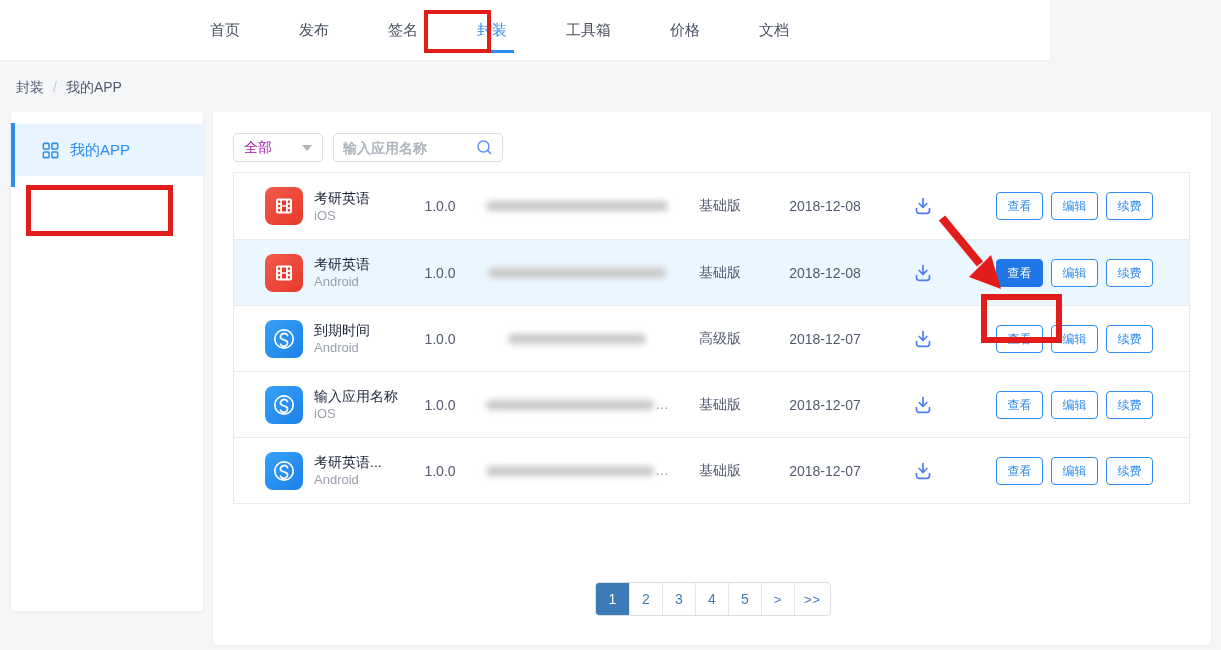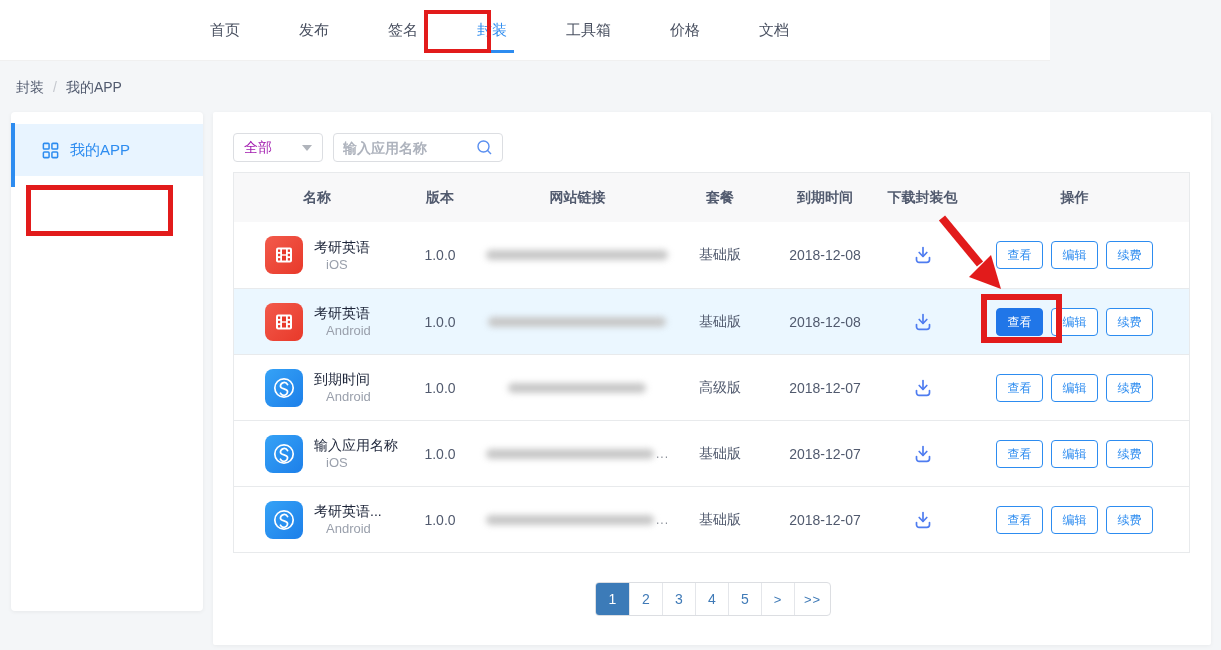--- a/index.html
+++ b/index.html
@@ -64,21 +64,21 @@
   .c-ver  { width:80px;  }
   .c-link { width:195px; }
   .c-plan { width:90px;  }
   .c-date { width:120px; }
   .c-dl   { width:75px;  }
   .c-act  { width:229px; gap:8px; }
   .app-icon { width:38px; height:38px; border-radius:8px; display:flex; align-items:center; justify-content:center; flex:0 0 auto; }
   .app-icon.red  { background:linear-gradient(135deg,#f25a4b 0%,#e8392a 100%); }
   .app-icon.blue { background:linear-gradient(135deg,#35a2f6 0%,#1d7fe9 100%); }
   .nm .n1 { color:#1c2438; font-size:14px; line-height:18px; }
-  .nm .n2 { color:#9aa0ac; font-size:13px; line-height:17px;margin-left:12px; }
+  .nm .n2 { color:#9aa0ac; font-size:13px; line-height:17px; }
   .blur-bar { height:10px; border-radius:5px; background:#c7c7c7; filter:blur(3px); }
   .tail { color:#8a8f98; font-size:12px; margin-left:2px; letter-spacing:1px; }
   .dl { cursor:pointer; display:inline-flex; }
   .btn {
     min-width:47px; height:28px; padding:0 10px; background:#fff; border:1px solid #2d8cf0; border-radius:4px;
     color:#2d8cf0; font-size:12px; cursor:pointer; font-family:inherit; line-height:26px;
   }
   .btn.solid { background:#2076e8; color:#fff; border-color:#2076e8; }
   
   .pager {
@@ -142,29 +142,20 @@
       <input placeholder="输入应用名称" style="">
       <svg width="17" height="17" viewBox="0 0 17 17" fill="none" stroke="#5a8ff0" stroke-width="1.4">
         <circle cx="7.5" cy="7.5" r="5.5"></circle>
           <path d="M11.6 11.6 L15 15"></path>
       </svg>
     </div>
   </div>
 
   <div class="table">
 
-    <div class="thead">
-      <div class="cell c-name" style="justify-content:center;padding-left:0;">名称</div>
-      <div class="cell c-ver">版本</div>
-      <div class="cell c-link">网站链接</div>
-      <div class="cell c-plan">套餐</div>
-      <div class="cell c-date">到期时间</div>
-      <div class="cell c-dl">下载封装包</div>
-      <div class="cell c-act">操作</div>
-    </div>
 
     <div class="trow" style="border-top:none;">
       <div class="cell c-name">
         <div class="app-icon red">
           <svg width="24" height="24" viewBox="0 0 24 24">
               <rect x="4" y="4.5" width="16" height="15" rx="2" fill="#fff"></rect>
               <g fill="#e8392a">
                 <rect x="6" y="6.5" width="2.2" height="2.4"></rect>
                 <rect x="6" y="10.8" width="2.2" height="2.4"></rect>
                 <rect x="6" y="15.1" width="2.2" height="2.4"></rect>

